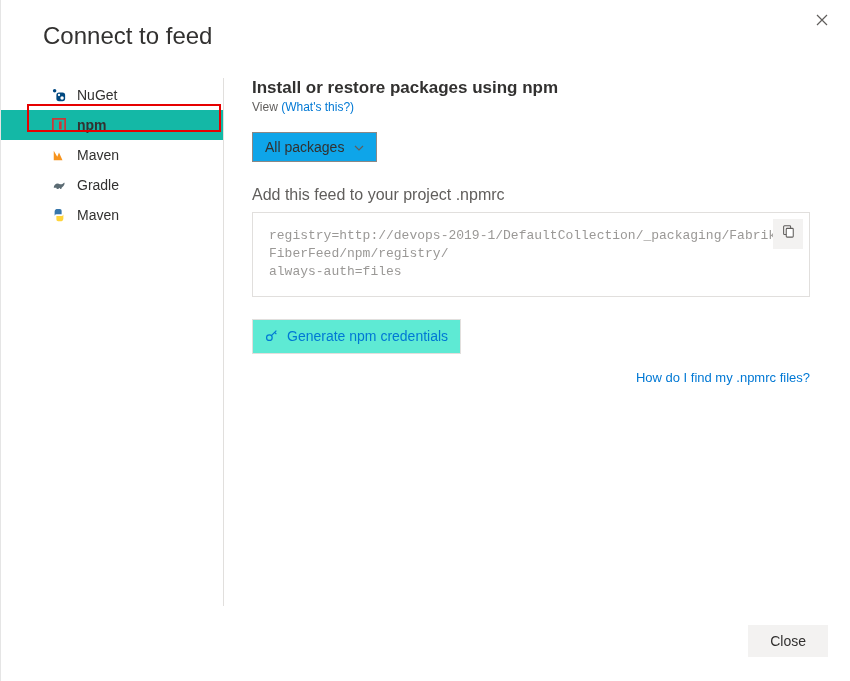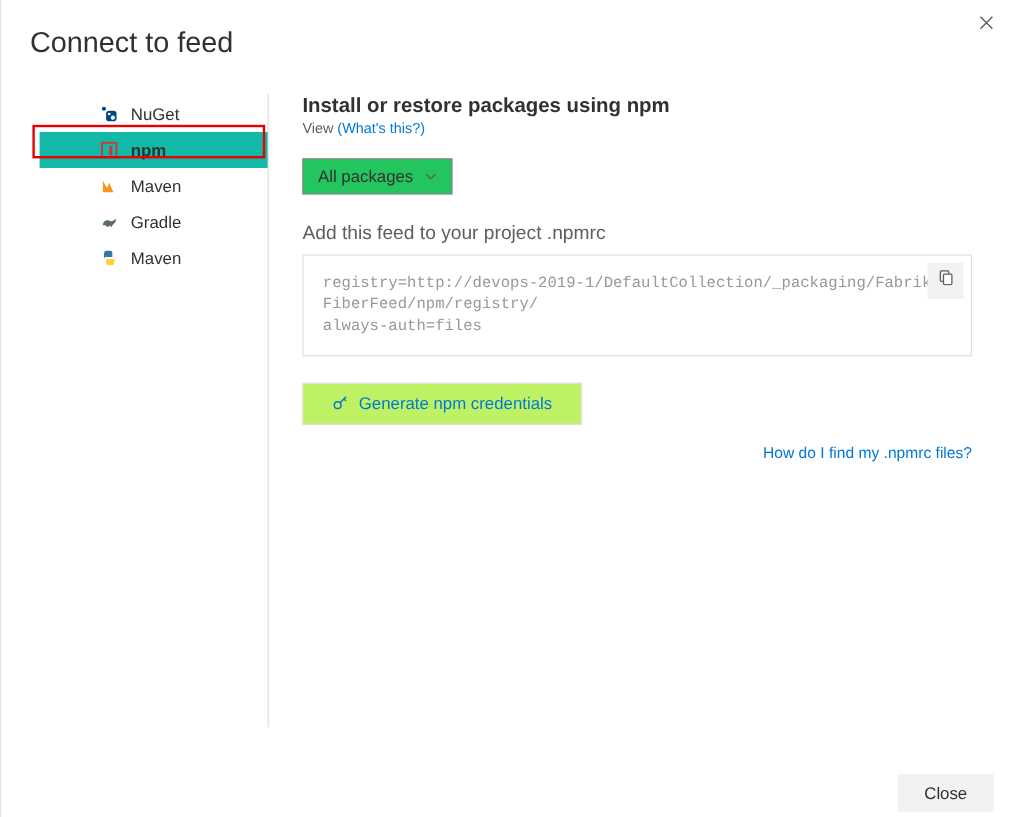--- a/index.html
+++ b/index.html
@@ -18,31 +18,30 @@
       top: 8px;
       right: 14px;
       font-size: 16px;
       color: #605e5c;
       cursor: pointer;
       padding: 4px 8px;
     }
     .title {
       font-size: 24px;
       font-weight: 400;
-      padding: 22px 0 0 24px;
+      padding: 22px 0 0 42px;
       color: #323130;
     }
     .body {
       display: flex;
       margin-top: 28px;
     }
     .sidebar {
       width: 222px;
       padding-top: 2px;
-      padding-left: 32px;
     }
     .sidebar-item {
       display: flex;
       align-items: center;
       gap: 10px;
       padding: 6px 0 6px 50px;
       cursor: pointer;
       position: relative;
       height: 30px;
     }
@@ -95,21 +94,21 @@
     }
     .view-row a { color: #0078d4; text-decoration: none; cursor: pointer; }
     .dropdown {
       display: inline-flex;
       align-items: center;
       gap: 10px;
       border: 1px solid #8a8886;
       padding: 6px 12px;
       font-size: 14px;
       cursor: pointer;
-      background: #22c55e;
+      background: #0ea5e9;
       margin-bottom: 24px;
     }
     .dropdown .chev { font-size: 10px; color: #605e5c; }
     .section-label {
       font-size: 16px;
       color: #605e5c;
       margin-bottom: 8px;
     }
     .code-box {
       border: 1px solid #e1dfdd;
@@ -134,35 +133,35 @@
       display: flex;
       align-items: center;
       justify-content: center;
       cursor: pointer;
     }
     .gen-btn {
       display: inline-flex;
       align-items: center;
       gap: 8px;
       border: 1px solid #e1dfdd;
-      padding: 8px 24px;
+      padding: 8px 12px;
       font-size: 14px;
       color: #0078d4;
       cursor: pointer;
-      background: #bef264;
+      background: #5eead4;
     }
     .help-link {
       text-align: right;
       margin-top: 16px;
       font-size: 13px;
     }
     .help-link a { color: #0078d4; text-decoration: none; cursor: pointer;}
     .footer {
       position: absolute;
-      bottom: 4px;
+      bottom: 24px;
       right: 22px;
     }
     .close-btn {
       background: #f3f2f1;
       border: none;
       padding: 8px 22px;
       font-size: 14px;
       cursor: pointer;
       color: #323130;
     }

